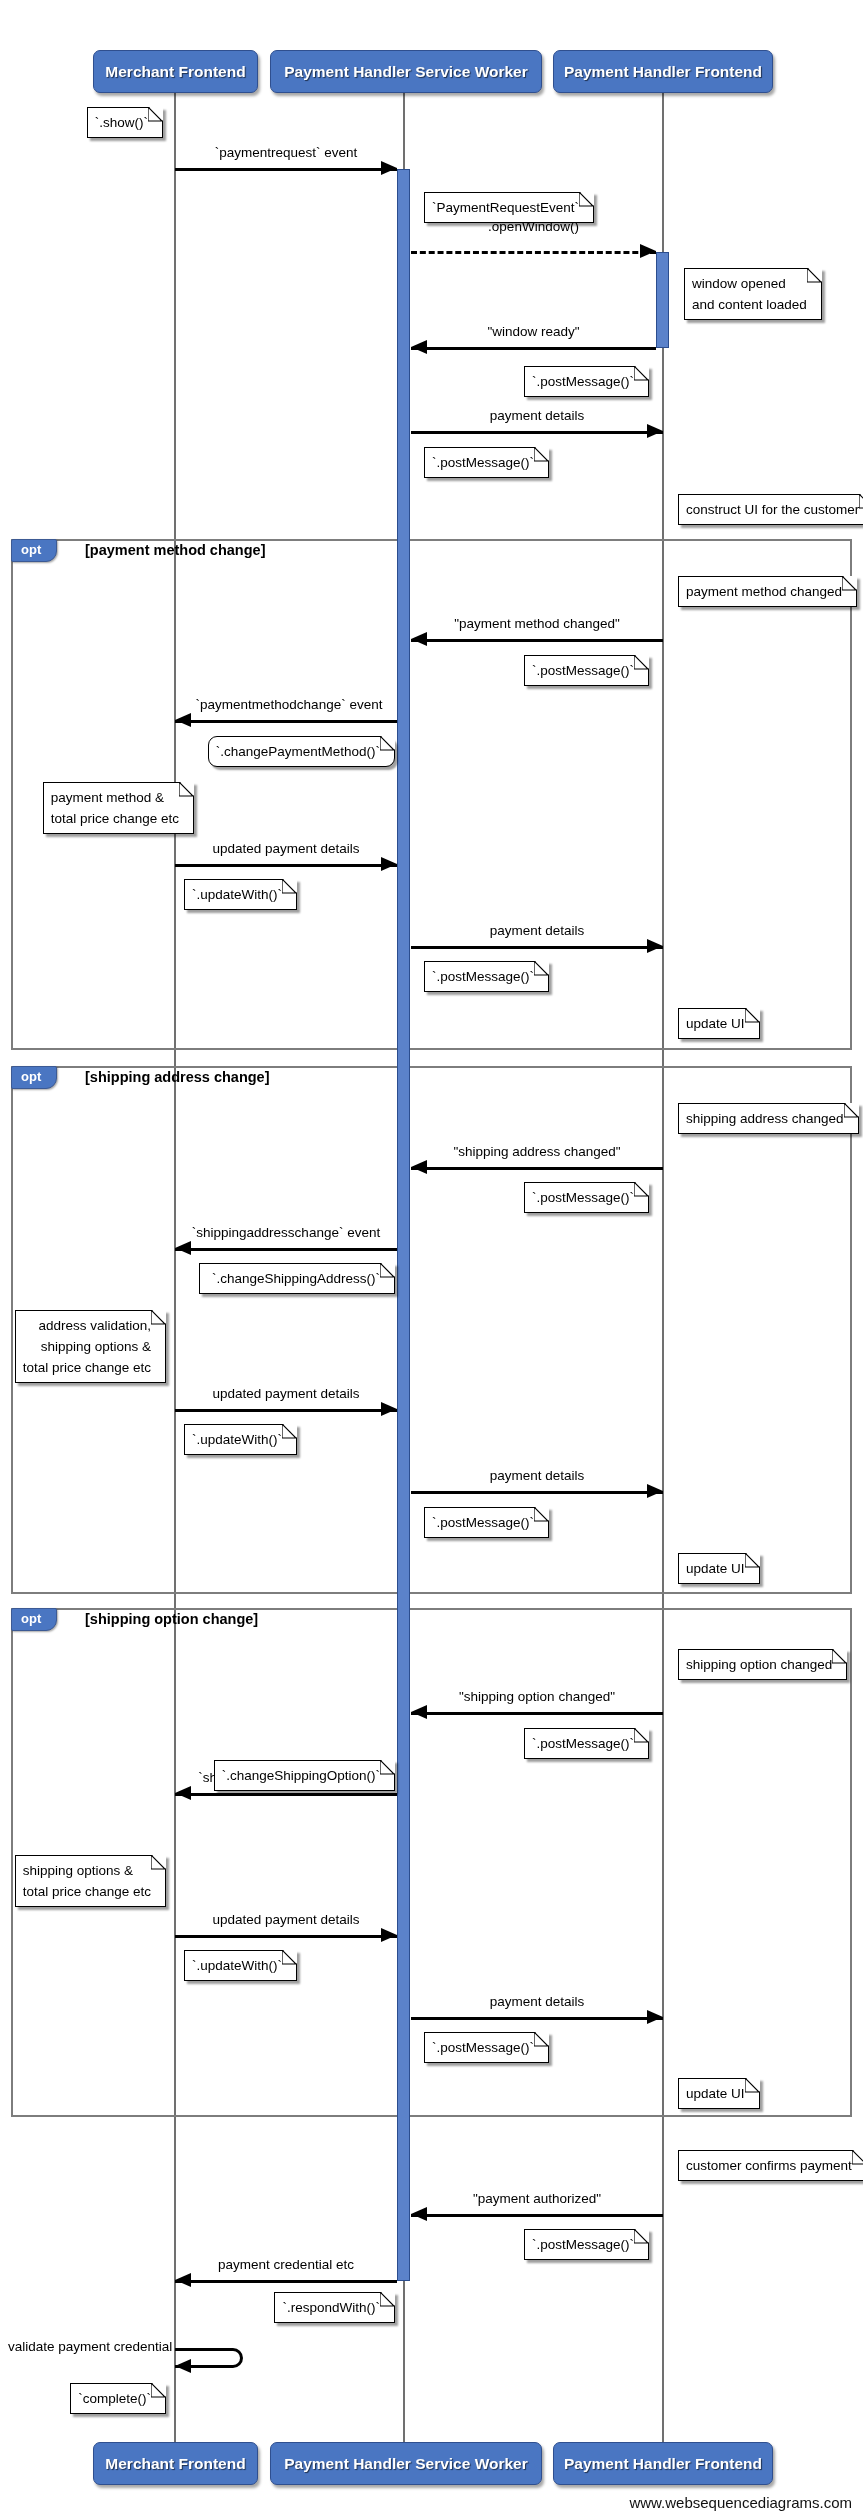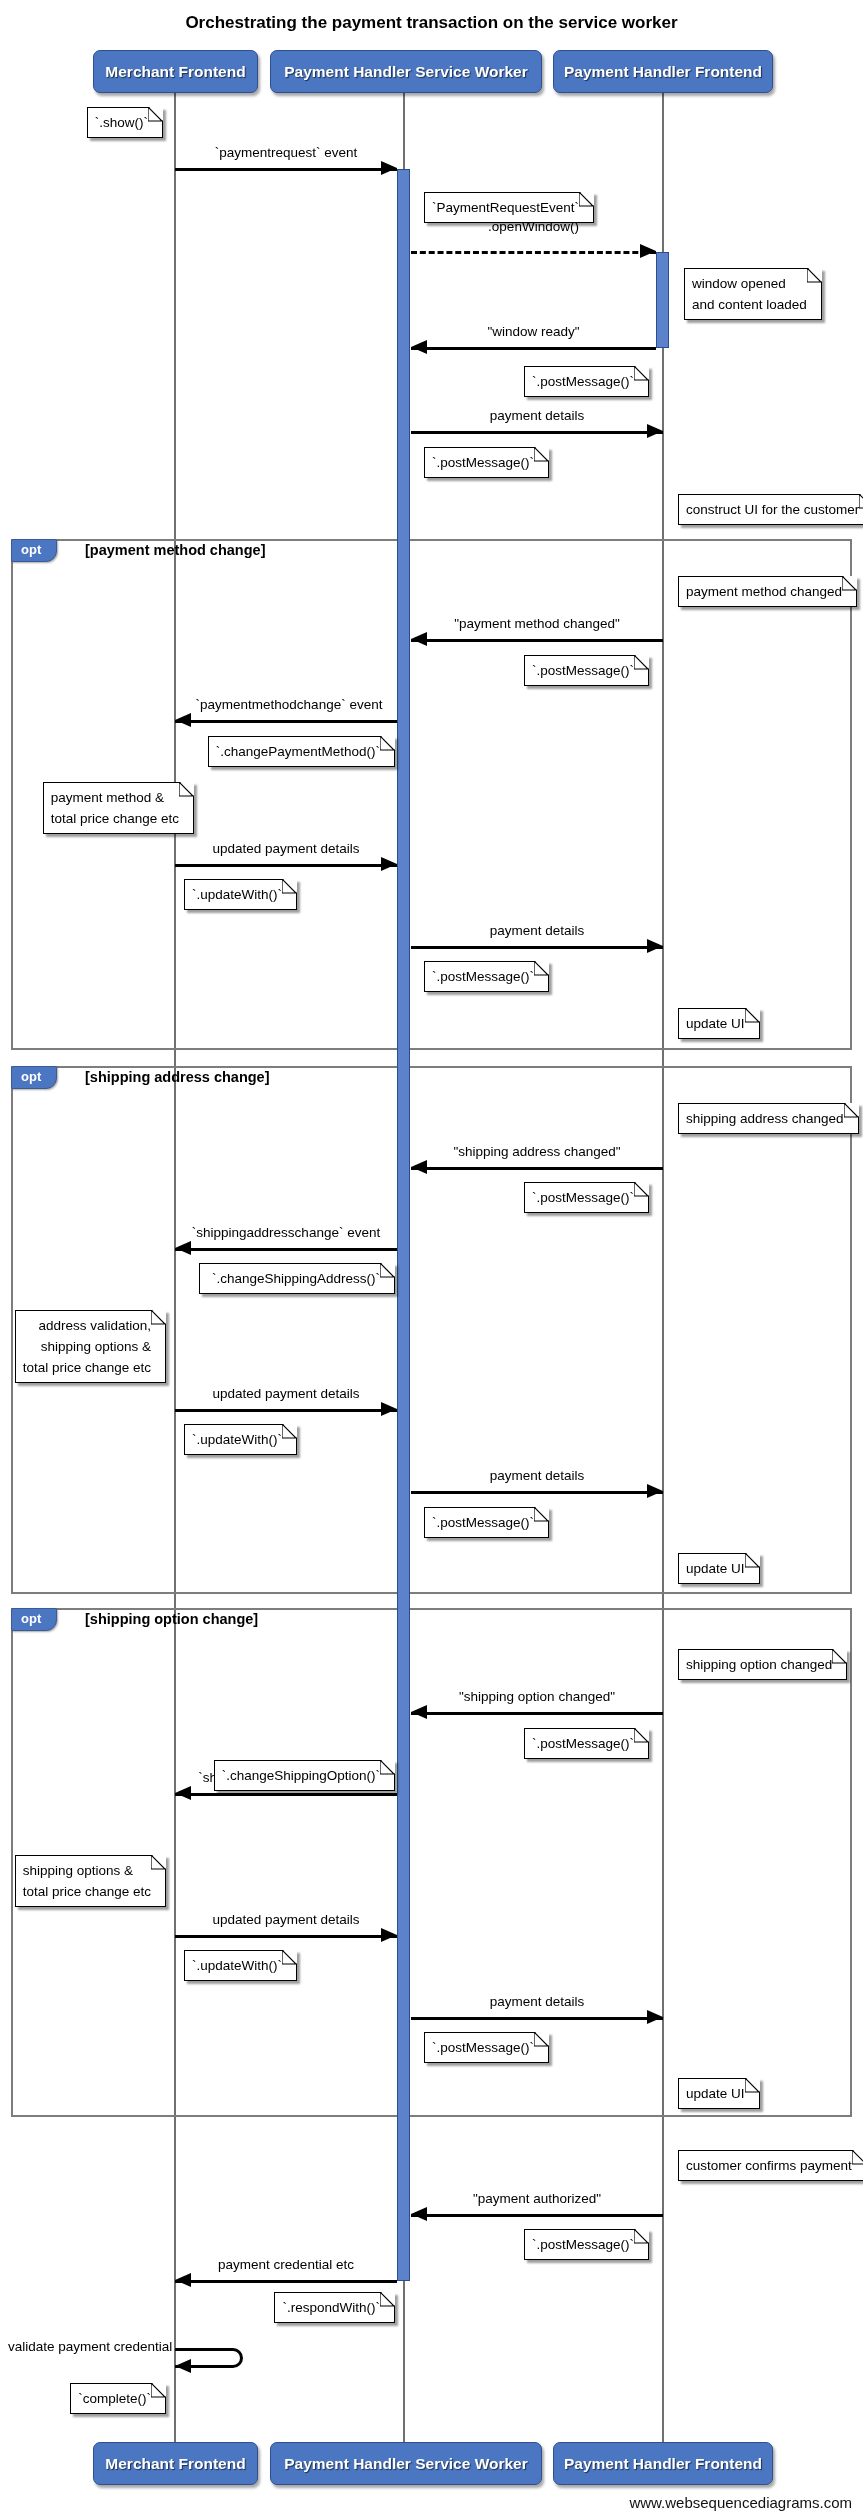--- a/index.html
+++ b/index.html
@@ -48,21 +48,20 @@
   .arrow-head.right{border-left:16px solid #000;}
   .arrow-head.left{border-right:16px solid #000;}
   .arrow-label{position:absolute;text-align:center;font-size:13.5px;height:20px;z-index:4;white-space:nowrap;}
   .self-loop{position:absolute;border:3px solid #000;border-left:none;border-radius:0 12px 12px 0;box-sizing:border-box;z-index:4;}
   .self-label{position:absolute;text-align:right;font-size:13.5px;z-index:4;white-space:nowrap;}
 </style>
 </head>
 <body>
 
 <div class="page" id="diagram">
-  <div class="title">Orchestrating the payment transaction on the service worker</div>
   <div class="watermark">www.websequencediagrams.com</div>
 <div class="lifeline" style="left: 174px; top: 93px; height: 2349px;"></div>
     <div class="lifeline" style="left: 403px; top: 93px; height: 2349px;"></div>
     <div class="lifeline" style="left: 662px; top: 93px; height: 2349px;"></div>
     <div class="opt-frame" style="left: 11px; top: 539px; width: 841px; height: 511px;">
       <div class="opt-tab">opt</div>
       <div class="opt-condition">[payment method change]</div>
     </div>
     <div class="opt-frame" style="left: 11px; top: 1066px; width: 841px; height: 528px;">
       <div class="opt-tab">opt</div>
@@ -178,21 +177,21 @@
         <polygon points="0,0 14,14 0,14" fill="#ffffff" stroke="#000000" stroke-width="1.2"></polygon>
       </svg>
     </div>
     <div class="note" style="right: 214px; top: 655px;">
       <div class="note-line">`.postMessage()`</div>
       <svg class="fold" width="15" height="15" viewBox="0 0 15 15">
         <polygon points="1,0 15,0 15,14" fill="#ffffff"></polygon>
         <polygon points="0,0 14,14 0,14" fill="#ffffff" stroke="#000000" stroke-width="1.2"></polygon>
       </svg>
     </div>
-    <div class="note" style="right: 468px; top: 736px;">
+    <div class="note" style="right: 468px; top: 736px; border-radius: 9px;">
       <div class="note-line">`.changePaymentMethod()`</div>
       <svg class="fold" width="15" height="15" viewBox="0 0 15 15">
         <polygon points="1,0 15,0 15,14" fill="#ffffff"></polygon>
         <polygon points="0,0 14,14 0,14" fill="#ffffff" stroke="#000000" stroke-width="1.2"></polygon>
       </svg>
     </div>
     <div class="note" style="right: 669px; top: 782px;">
       <div class="note-line">payment method &amp;</div>
       <div class="note-line">total price change etc</div>
       <svg class="fold" width="15" height="15" viewBox="0 0 15 15">

